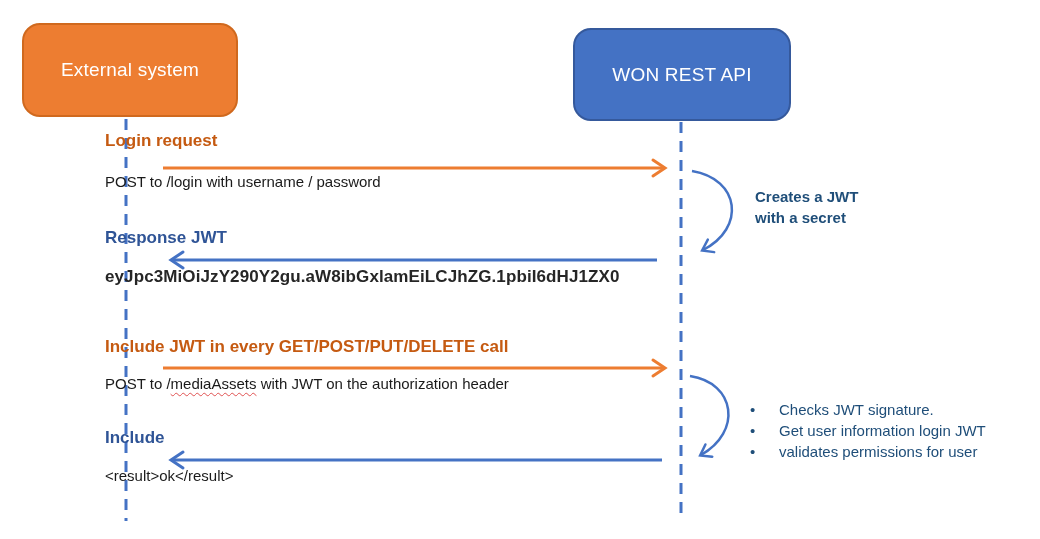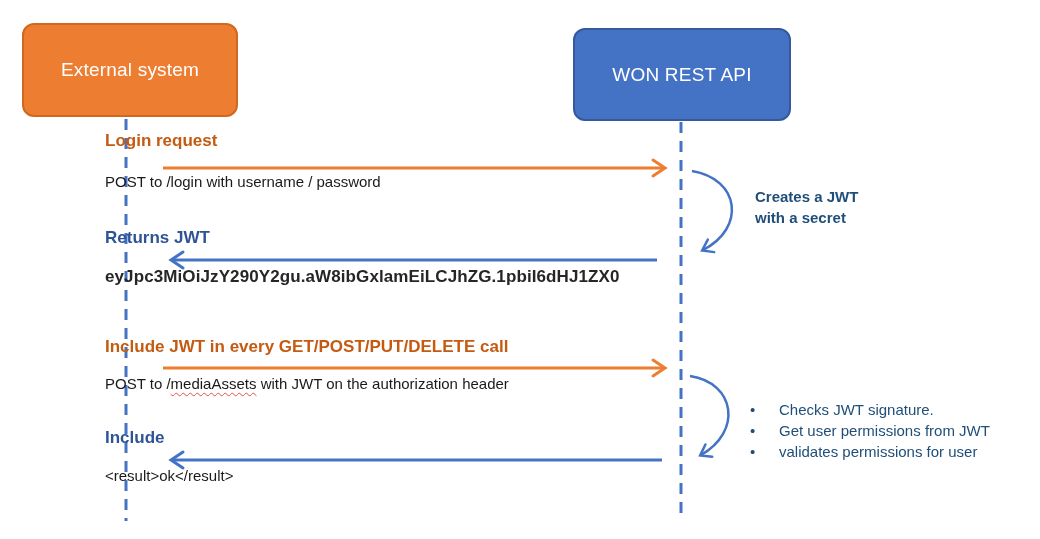--- a/index.html
+++ b/index.html
@@ -1,21 +1,21 @@
 <!DOCTYPE html>
 <html><head>
 <meta charset="utf-8">
 <style>
   html,body{margin:0;padding:0;background:#fff;}
   #canvas{
     position:relative;width:1040px;height:539px;background:#ffffff;
     font-family:"Liberation Sans",sans-serif;overflow:hidden;
   }
   .actor-box{
-    position:absolute;border-radius:12px;display:flex;align-items:center;justify-content:center;
+    position:absolute;border-radius:18px;display:flex;align-items:center;justify-content:center;
     color:#ffffff;font-size:19px;letter-spacing:.2px;
   }
   #actor-external{left:22px;top:23px;width:212px;height:90px;background:#ED7D31;border:2px solid #d0691e;}
   #actor-api{left:573px;top:28px;width:214px;height:89px;background:#4472C4;border:2px solid #35599c;}
   svg#wires{position:absolute;left:0;top:0;width:1040px;height:539px;}
   .msg-label{
     position:absolute;left:105px;width:530px;text-align:left;
   }
   .msg-title{font-weight:bold;font-size:17px;}
   .msg-title.orange{color:#C55A11;}
@@ -65,42 +65,42 @@
     <path d="M 163 368 L 664 368" stroke="#ED7D31" stroke-width="3" fill="none" marker-end="url(#chevO)"></path>
     <path d="M 662 460 L 172 460" stroke="#4472C4" stroke-width="3" fill="none" marker-end="url(#chevB)"></path>
 
     <path d="M 692 171 C 740 179 746 228 703 250" stroke="#4472C4" stroke-width="2.5" fill="none" marker-end="url(#chevBs)"></path>
     <path d="M 690 376 C 736 383 742 432 701 455" stroke="#4472C4" stroke-width="2.5" fill="none" marker-end="url(#chevBs)"></path>
   </svg>
 
   <div class="msg-label msg-title orange" style="top:131px">Login request</div>
   <div class="msg-label msg-sub" style="top:173px">POST to /login with username / password</div>
 
-  <div class="msg-label msg-title blue" style="top:228px">Returns JWT</div>
+  <div class="msg-label msg-title blue" style="top:228px">Response JWT</div>
   <div class="msg-label msg-token" style="top:267px">eyJpc3MiOiJzY290Y2gu.aW8ibGxlamEiLCJhZG.1pbiI6dHJ1ZX0</div>
 
   <div class="msg-label msg-title orange" style="top:337px">Include JWT in every GET/POST/PUT/DELETE call</div>
   <div class="msg-label msg-sub" style="top:375px"><span>POST to /</span><span class="misspell">mediaAssets</span><span> with JWT on the authorization header</span></div>
 
   <div class="msg-label msg-title blue" style="top:428px">Include</div>
   <div class="msg-label msg-sub" style="top:467px">&lt;result&gt;ok&lt;/result&gt;</div>
 
   <div class="side-note" id="note-create">
     <div>Creates a JWT</div>
     <div>with a secret</div>
   </div>
 
   <div class="side-note" id="note-checks">
     <div class="bullet-row">
       <span class="bullet-dot"></span>
       <span>Checks JWT signature.</span>
     </div>
     <div class="bullet-row">
       <span class="bullet-dot"></span>
-      <span>Get user permissions from JWT</span>
+      <span>Get user information login JWT</span>
     </div>
     <div class="bullet-row">
       <span class="bullet-dot"></span>
       <span>validates permissions for user</span>
     </div>
   </div>
 
 </div>
 
 </body></html>

